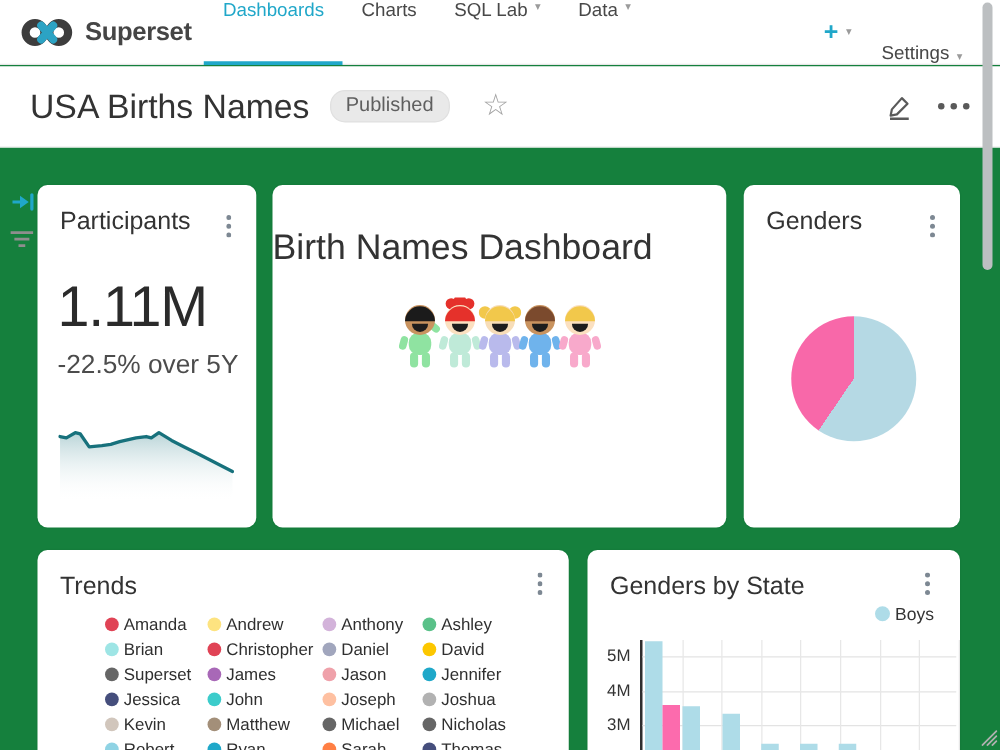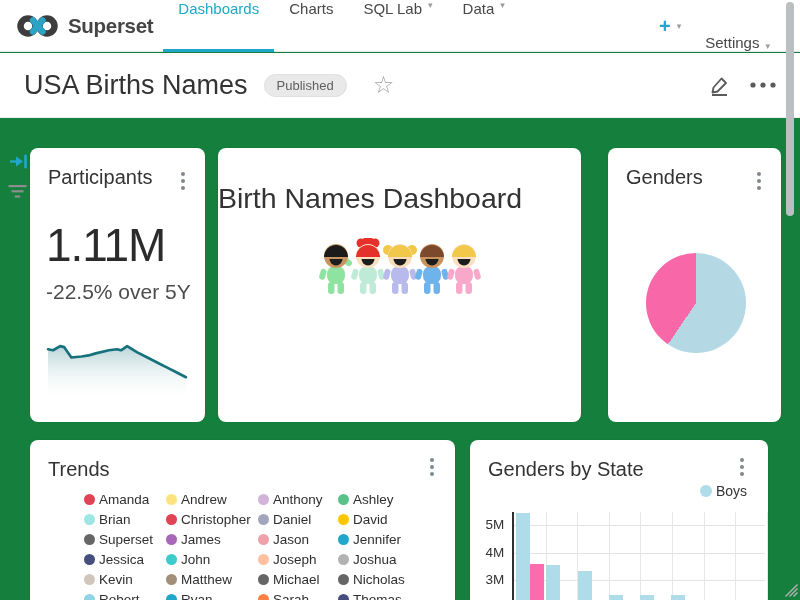--- a/index.html
+++ b/index.html
@@ -21,21 +21,21 @@
   .nav-right { margin-left:auto; display:flex; align-items:stretch; padding-right:18px; }
   .plus-btn { display:flex; align-items:center; padding:0 12px; cursor:pointer; }
   .plus-glyph { color:#20A7C9; font-size:20px; font-weight:700; line-height:1; }
   .settings-btn { display:flex; align-items:flex-end; padding:0 12px; font-size:15px; color:#484848; cursor:pointer; }
 
   
   .dash-header { position:absolute; left:0; top:53px; width:800px; height:65px; background:#fff;
                  border-bottom:1px solid #efefef; display:flex; align-items:center; padding:0 24px; z-index:4; }
   .dash-title { font-size:27px; font-weight:500; color:#333; }
   .badge { margin-left:16px; background:#e9e9e9; border:1px solid #e0e0e0; border-radius:12px;
-           padding:3px 12px; font-size:13px; color:#5f5f5f; }
+           padding:3px 12px; font-size:16px; color:#5f5f5f; }
   .star { margin-left:26px; font-size:24px; color:#a3a3a3; line-height:1; cursor:pointer; }
   .header-actions { margin-left:auto; display:flex; align-items:center; gap:20px; }
 
   
   .card { position:absolute; background:#fff; border-radius:8px; box-shadow:0 0 0 1px rgba(0,0,0,0.03); }
   .card-title { position:absolute; left:18px; top:18px; font-size:20px; font-weight:500; color:#333; }
   .kebab { position:absolute; cursor:pointer; }
 
   
   #card-participants { left:30px; top:148px; width:175px; height:274px; }
@@ -43,21 +43,21 @@
   .sub-number { position:absolute; left:16px; top:132px; font-size:21px; color:#4c4c4c; }
   .spark { position:absolute; left:16px; top:194px; width:142px; height:60px; }
 
   
   #card-markdown { left:218px; top:148px; width:363px; height:274px; }
   .md-heading { position:absolute; left:0; right:0; top:34px; text-align:left; font-size:28.5px; font-weight:500; color:#333; }
   .kids-row { position:absolute; left:0; right:0; top:90px; display:flex; justify-content:center; align-items:flex-end; }
   .kids-row svg { margin:0 -1px; }
 
   
-  #card-genders { left:608px; top:148px; width:173px; height:274px; }
+  #card-genders { left:595px; top:148px; width:173px; height:274px; }
   .pie { position:absolute; left:38px; top:105px; width:100px; height:100px; border-radius:50%; }
 
   
   #card-trends { left:30px; top:440px; width:425px; height:200px; }
   .trend-legend { position:absolute; left:54px; top:49px; display:grid;
                   grid-template-columns:82px 92px 80px 86px; grid-auto-rows:20px; }
   .legend-item { display:flex; align-items:center; font-size:13.5px; color:#2f2f2f; cursor:pointer; }
   .legend-dot { width:11px; height:11px; border-radius:50%; margin-right:4px; flex-shrink:0; }
 
   

